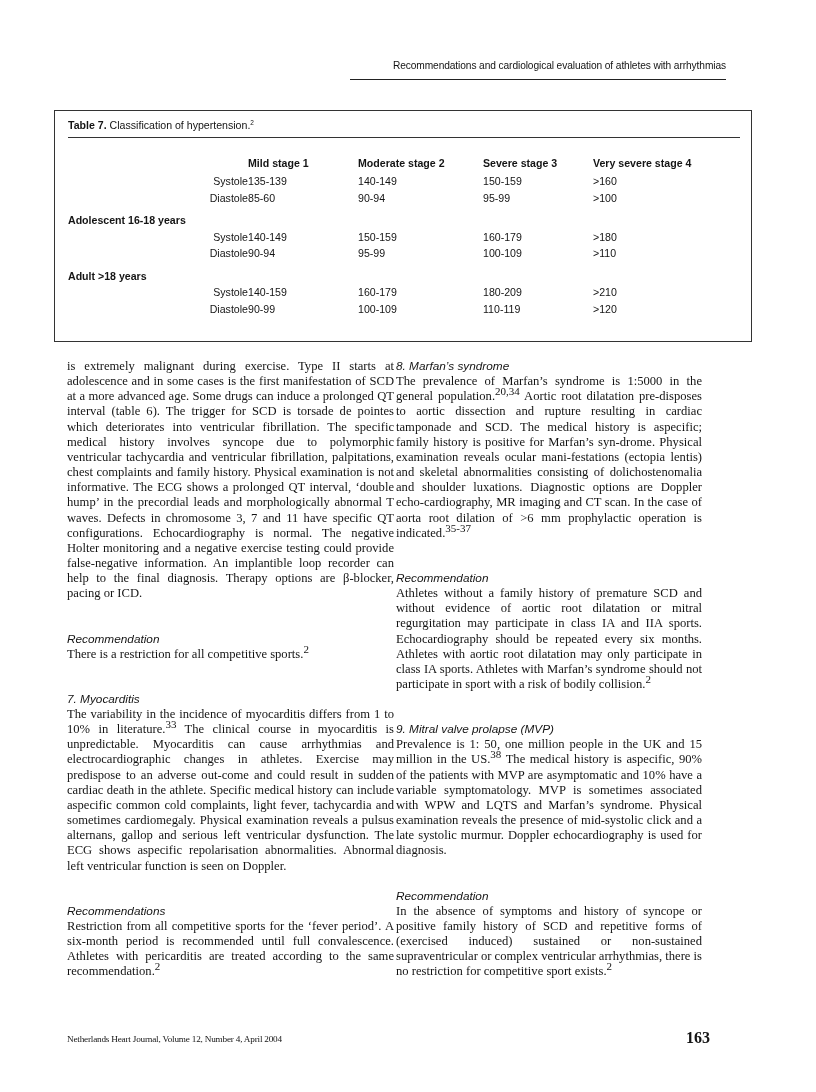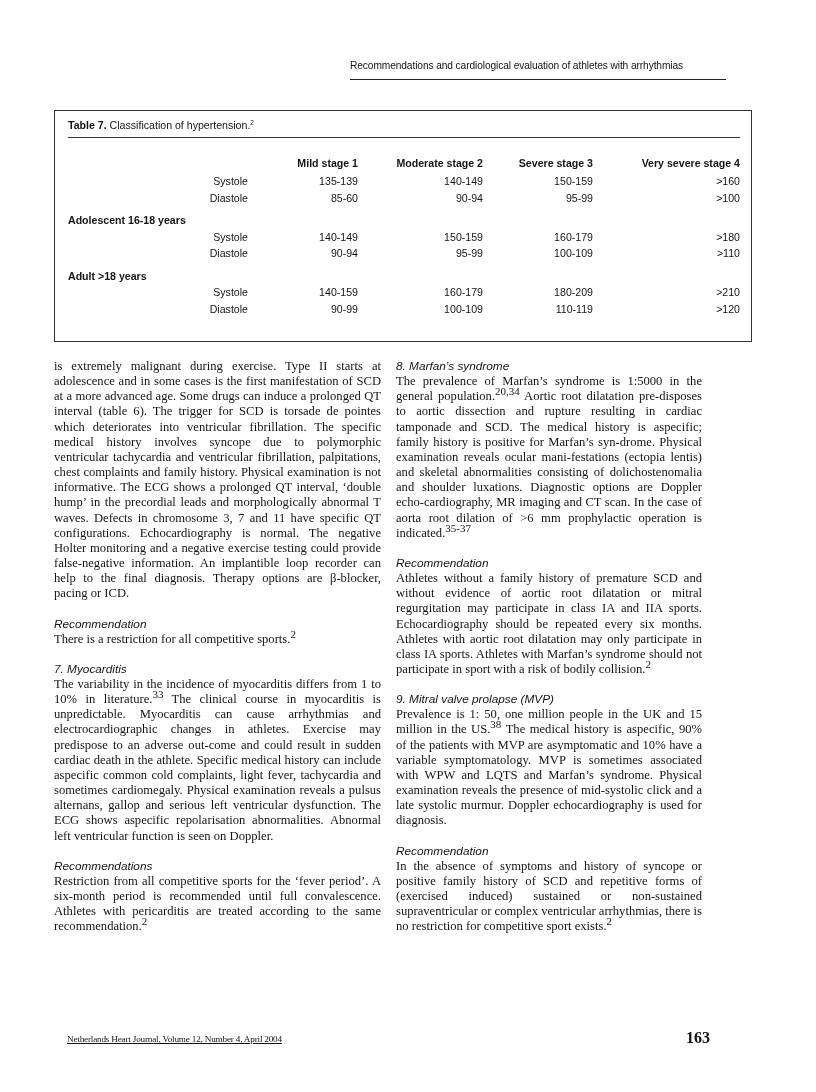--- a/index.html
+++ b/index.html
@@ -1,47 +1,47 @@
 <!DOCTYPE html>
 <html><head>
 <meta charset="utf-8">
 <style>
   html, body { margin: 0; padding: 0; background: #ffffff; }
   body { width: 816px; height: 1092px; position: relative; overflow: hidden; color: #141414; }
   .running-head {
     position: absolute; left: 350px; top: 60px; width: 376px;
     font-family: "Liberation Sans", sans-serif; font-size: 10.2px; letter-spacing: -0.1px;
-    text-align: left; padding-right: 2px;
+    text-align: right; padding-right: 2px;
   }
   .running-rule { position: absolute; left: 350px; top: 79px; width: 376px; height: 1px; background: #222; }
   .table-box {
     position: absolute; left: 54px; top: 110px; width: 698px; height: 232px;
     border: 1px solid #333; border-right-width: 1px; box-sizing: border-box;
     font-family: "Liberation Sans", sans-serif; font-size: 10.6px;
   }
   .table-caption { position: absolute; left: 13px; top: 8px; font-size: 10.6px; }
   .table-caption b { font-weight: bold; }
   .table-caption sup { font-size: 6.5px; vertical-align: 4px; }
   .caption-rule { position: absolute; left: 13px; top: 26px; width: 672px; height: 1px; background: #333; }
   table.hyper { position: absolute; left: 13px; top: 42px; border-collapse: collapse; width: 672px; }
-  table.hyper th, table.hyper td { padding: 0; height: 16.5px; font-size: 10.6px; text-align: right; white-space: nowrap; }
+  table.hyper th, table.hyper td { padding: 0; height: 16.5px; font-size: 10.6px; text-align: left; white-space: nowrap; }
   table.hyper th { font-weight: bold; height: 20px; }
   table.hyper td.lab { text-align: right; width: 180px; }
   table.hyper tr.group td { font-weight: bold; text-align: left; }
   table.hyper tr.gap td { height: 6px; }
   .col1 { width: 110px; } .col2 { width: 125px; } .col3 { width: 110px; } .col4 { width: 147px; }
 
   .column { position: absolute; top: 359px; width: 327px; font-family: "Liberation Serif", serif; font-size: 12.6px; line-height: 15.15px; text-align: justify; }
-  .left-col { left: 54px; }
+  .left-col { left: 67px; }
   .right-col { left: 396px; width: 306px; }
   .column p { margin: 0; }
-  .column .head { font-family: "Liberation Sans", sans-serif; font-style: italic; font-size: 11.8px; line-height: 15.15px; margin-top: 15px; }
+  .column .head { font-family: "Liberation Sans", sans-serif; font-style: italic; font-size: 11.8px; line-height: 15.15px; margin-top: 30px; }
   .column .head.first { margin-top: 0; }
   .column sup { font-size: 11px; vertical-align: 5px; line-height: 0; }
-  .footer-journal { position: absolute; left: 67px; top: 1034px; font-family: "Liberation Serif", serif; font-size: 9.2px; letter-spacing: -0.2px; text-decoration: underline; }
+  .footer-journal { position: absolute; left: 67px; top: 1034px; font-family: "Liberation Serif", serif; font-size: 9.2px; letter-spacing: -0.2px; }
   .footer-page { position: absolute; left: 686px; top: 1029px; font-family: "Liberation Serif", serif; font-size: 16px; font-weight: bold; }
 </style>
 </head>
 <body>
 
 <div class="running-head">Recommendations and cardiological evaluation of athletes with arrhythmias</div>
 <div class="running-rule"></div>
 
 <div class="table-box">
   <div class="table-caption">

